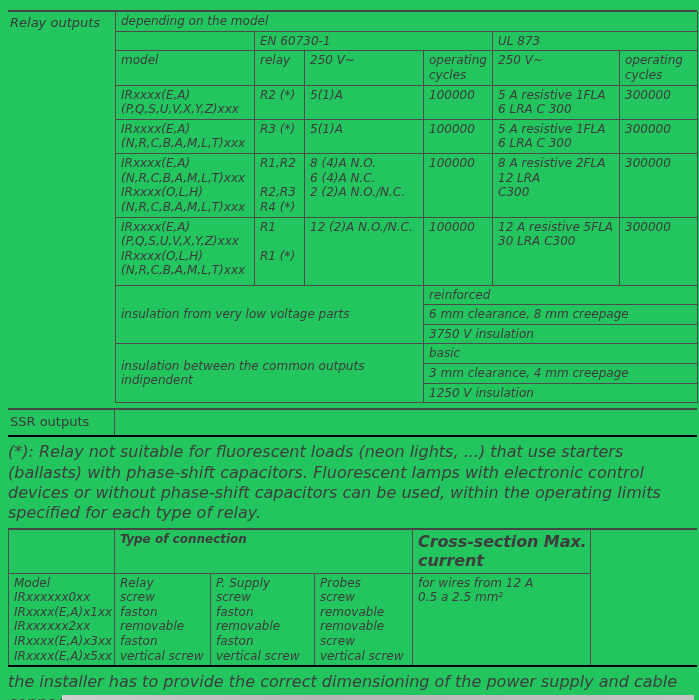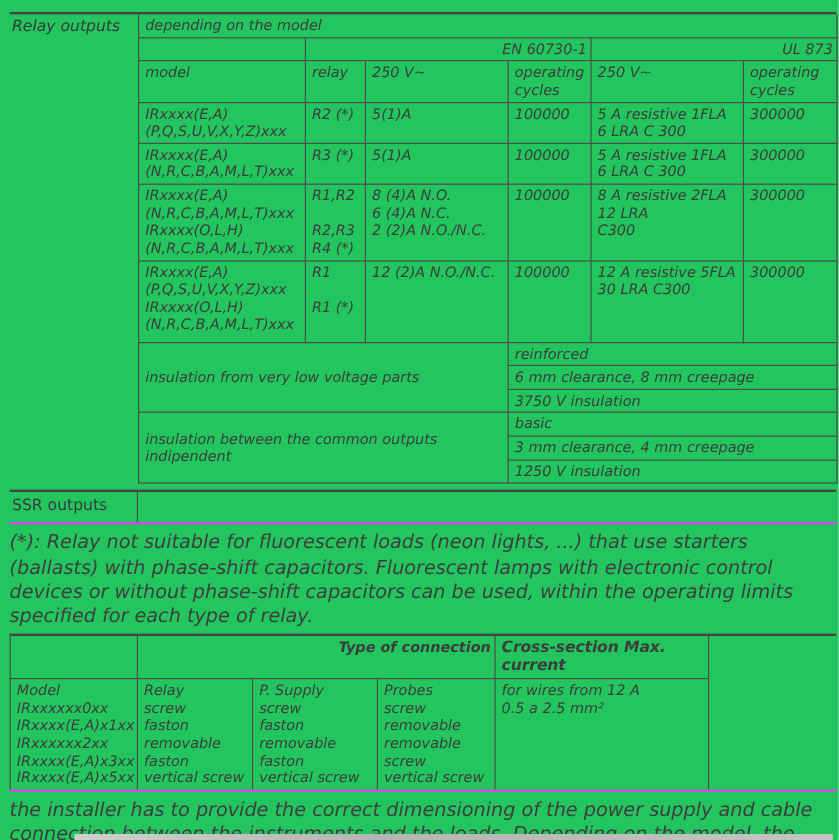--- a/index.html
+++ b/index.html
@@ -10,41 +10,41 @@
     color:#3d3d3d;
   }
   .page {
     position:relative; width:699px; height:700px;
     background:#22c55e; overflow:hidden;
   }
   .content { position:absolute; left:8px; top:10px; width:689px; }
 
   .sec { display:flex; }
   .heavy-top { border-top:2px solid #454545; }
-  .heavy-bottom { border-bottom:2px solid #d946ef; }
+  .heavy-bottom { border-bottom:2px solid #000000; }
 
   .side-col {
     width:107px; flex:none; box-sizing:border-box;
     font-size:13px; padding:3px 2px 0 2px; color:#3a3a3a;
   }
   .italic { font-style:italic; }
 
   table { border-collapse:collapse; table-layout:fixed; width:582px; }
   td {
     border:1px solid #4c4c4c;
     font-style:italic; font-size:12px; line-height:1.22;
     padding:2px 3px 2px 5px; vertical-align:top;
     white-space:pre-line; color:#3d3d3d;
     overflow:hidden;
   }
   .relay-table tr:first-child td { border-top:0; }
   .conn-table tr:first-child td { border-top:0;font-style:italic; }
   .conn-table tr:last-child td { border-bottom:0; }
 
-  .center { text-align:right; }
+  .center { text-align:left; }
   .vmid { vertical-align:middle; }
 
   
   .col-model {width:139px;} .col-relay {width:50px;} .col-env {width:119px;}
   .col-encyc {width:69px;} .col-ulv {width:127px;} .col-ulcyc {width:78px;}
 
   
   .c-model {width:106px;} .c-relay {width:96px;} .c-psup {width:104px;}
   .c-probes {width:98px;} .c-cross {width:178px;}
 
@@ -62,21 +62,21 @@
   }
   .ssr-sec .side-col { border-right:1.3px solid #4c4c4c; padding-top:4px; }
   .ssr-value { font-size:12px; padding:5px 0 0 7px; color:#3c3c3c; }
 
   .note {
     font-size:16px; line-height:1.27; margin:5px 0 4px 0;
     color:#3e3e3e; width:689px;
   }
   .conn-sec .side-col { padding-top:4px; }
   .bold { font-weight:bold; }
-  .cross-head { font-size:13px; letter-spacing:-0.1px; }
+  .cross-head { font-size:16px; letter-spacing:-0.1px; }
 
   .warning-row {
     display:flex; align-items:center; margin:24px 0 0 26px; gap:24px;
   }
   .warning-text { font-size:16.5px; color:#565656; letter-spacing:0.2px; }
   .tri-icon { width:32px; height:30px; flex:none; }
 
   .bottom-bar {
     position:absolute; left:62px; right:5px; bottom:0; height:5px;
     background:linear-gradient(90deg,#cfcfcf,#b5b5b5 40%,#c4c4c4);

